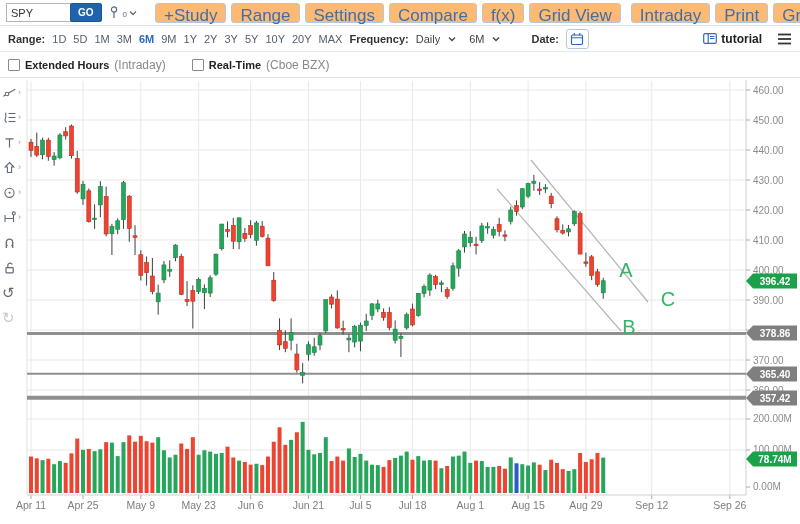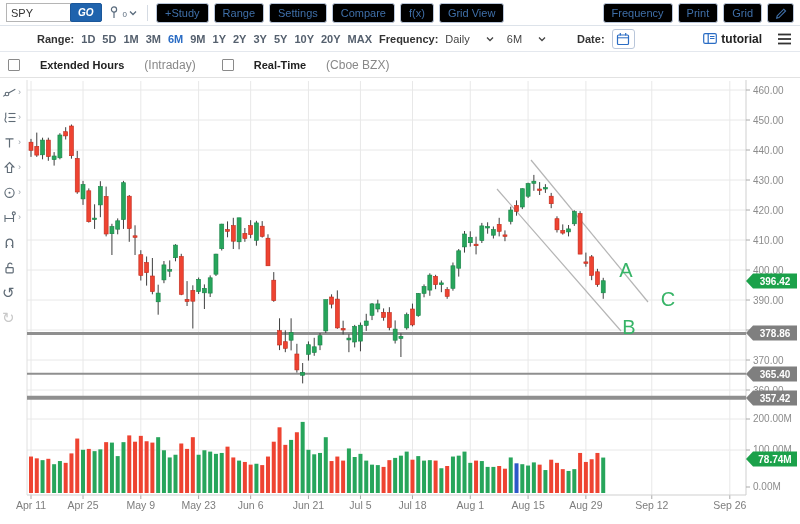--- a/index.html
+++ b/index.html
@@ -4,41 +4,41 @@
 <style>
   html,body{margin:0;padding:0;width:800px;height:524px;overflow:hidden;background:#fff;
     font-family:"Liberation Sans",sans-serif;-webkit-font-smoothing:antialiased;}
   .row{display:flex;align-items:center;box-sizing:border-box;}
   
   .toolbar{height:26px;gap:5px;padding:0 6px;border-bottom:1px solid #dde3ea;font-size:11px;}
   .ticker-group{display:flex;align-items:center;justify-content:space-between;}
   .ticker-input{width:55px;height:15px;border:1px solid #b5b5b5;font-size:11px;padding:1px 4px;
     color:#333;font-family:"Liberation Sans",sans-serif;outline:none;}
   .go-btn{background:#1f63ad;color:#fff;font-weight:bold;font-size:10px;border:1px solid #1b579a;
-    height:19px;padding:1px 7px;border-radius:2px;margin-left:-1px;cursor:pointer;font-style:italic;}
-  .tb{background:#000000;border:1px solid #b9c6da;color:#3f6fa8;border-radius:3px;font-size:11px;
+    height:19px;padding:1px 7px;border-radius:2px;margin-left:-1px;cursor:pointer;}
+  .tb{background:#fdba74;border:1px solid #b9c6da;color:#3f6fa8;border-radius:3px;font-size:17px;
     padding:2px 8px;height:20px;cursor:pointer;font-family:"Liberation Sans",sans-serif;white-space:nowrap;}
   .icon-btn{padding:2px 5px;display:inline-flex;align-items:center;justify-content:center;}
   .tool-dd{display:inline-flex;align-items:center;gap:2px;color:#5a6b7d;cursor:pointer;padding:0 2px;}
   .tool-dd .zero{font-size:8px;margin-top:4px;color:#5a6b7d;}
   .vsep{width:1px;height:16px;background:#d5dbe3;margin:0 3px;}
   .spacer{flex:1;}
   
   .rangebar{height:26px;gap:7px;padding:0 8px;border-bottom:1px solid #e4e8ee;font-size:11px;}
-  .lbl{font-weight:bold;color:#333;margin-left:29px;}
-  .range-link{color:#55606e;text-decoration:none;cursor:pointer;font-weight:bold;}
+  .lbl{font-weight:bold;color:#333;}
+  .range-link{color:#55606e;text-decoration:none;cursor:pointer;}
   .range-link.active{color:#2a6cc4;font-weight:bold;}
-  .dd{display:inline-flex;align-items:center;gap:16px;color:#444;cursor:pointer;}
+  .dd{display:inline-flex;align-items:center;gap:8px;color:#444;cursor:pointer;}
   .cal-btn{width:23px;height:20px;border:1px solid #b9c6da;border-radius:3px;background:#fff;
     display:inline-flex;align-items:center;justify-content:center;padding:0;cursor:pointer;}
   .workspace{display:inline-flex;gap:4px;font-weight:bold;color:#222;font-size:12px;align-items:center;cursor:pointer;}
   .menu-btn{display:inline-flex;align-items:center;cursor:pointer;margin-left:8px;}
   
   .optbar{height:26px;gap:26px;padding:0 8px;border-bottom:1px solid #e2e2e2;font-size:11px;}
-  .opt{display:flex;align-items:center;gap:20px;cursor:pointer;}
+  .opt{display:flex;align-items:center;gap:5px;cursor:pointer;}
   .cb{width:10px;height:10px;border:1px solid #8a8a8a;background:#fff;display:inline-block;border-radius:1px;}
   .opt b{color:#222;}
   .sub{color:#888;font-size:12px;}
   
   .chart-region{position:relative;width:800px;height:446px;}
   #chart-svg{position:absolute;left:0;top:0;}
   .draw-sidebar{position:absolute;left:2px;top:6px;width:26px;display:flex;flex-direction:column;
     gap:9px;z-index:2;}
   .tool{display:flex;align-items:center;gap:1px;height:16px;cursor:pointer;}
   .tool .chev{color:#98a0a8;font-size:9px;line-height:9px;}
@@ -64,21 +64,21 @@
     </svg>
   </span>
   <div class="vsep"></div>
   <button class="tb">+Study</button>
   <button class="tb">Range</button>
   <button class="tb">Settings</button>
   <button class="tb">Compare</button>
   <button class="tb">f(x)</button>
   <button class="tb">Grid View</button>
   <div class="spacer"></div>
-  <button class="tb">Frequency</button>
+  <button class="tb">Intraday</button>
   <button class="tb">Print</button>
   <button class="tb">Grid</button>
   <button class="tb icon-btn">
     <svg width="15" height="15" viewBox="0 0 16 16">
       <path d="M4.5 11.5 l7 -7 l1.9 1.9 l-7 7 l-2.5 0.6 z" fill="none" stroke="#3f6fa8" stroke-width="1.2"></path>
     </svg>
   </button>
 </div>
 
 <div class="row rangebar">

